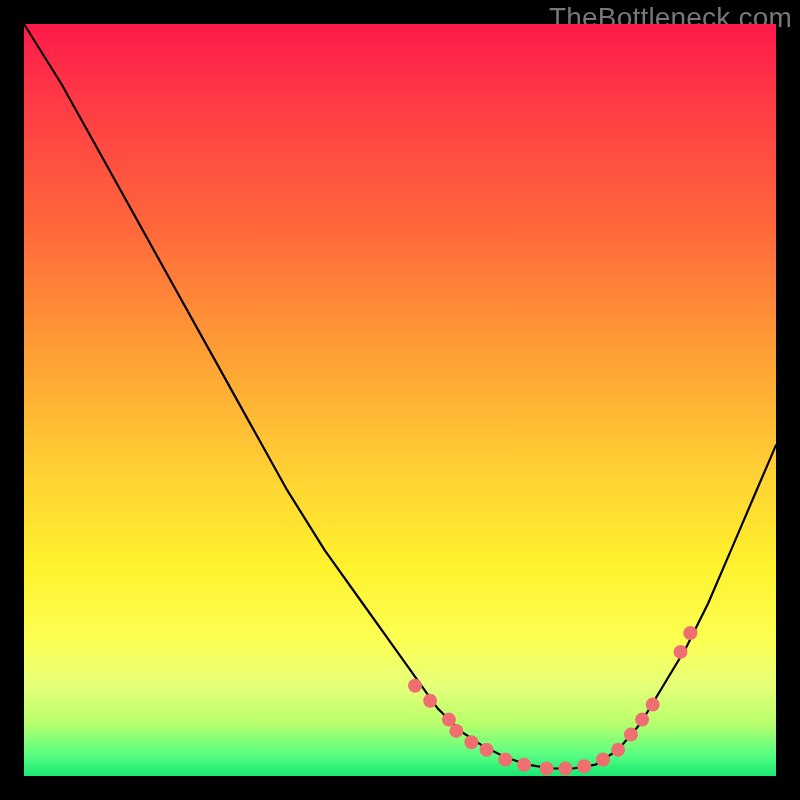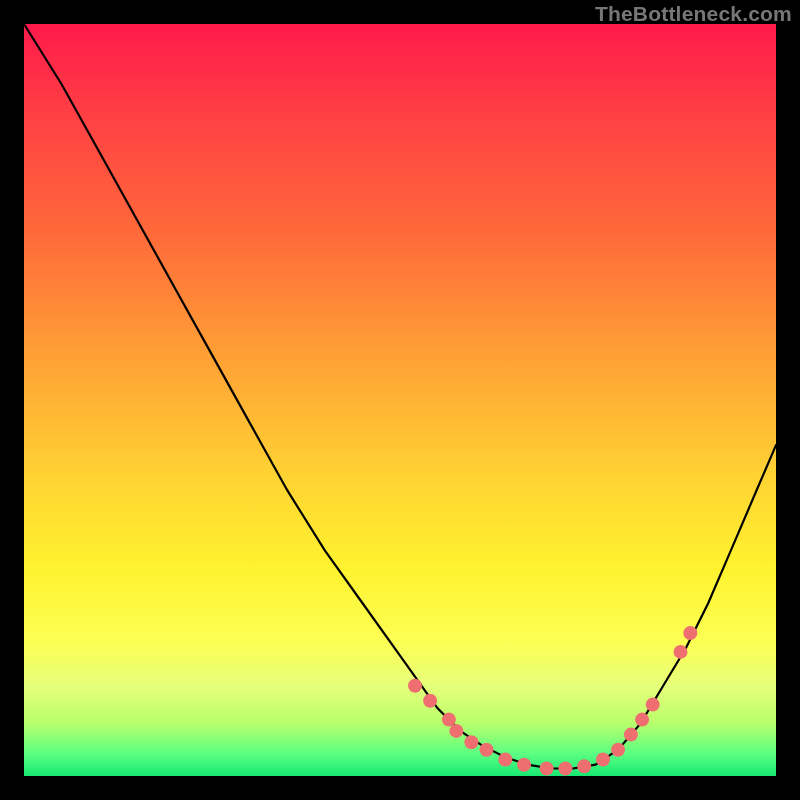--- a/index.html
+++ b/index.html
@@ -38,22 +38,22 @@
       #b8ff6c 93%,
       #5cff82 97%,
       #18e873 100%
     );
   }
   .watermark {
     position: absolute;
     top: 2px;
     right: 8px;
     color: #777;
-    font-size: 21px;
-    font-weight: 700;
+    font-size: 28px;
+    font-weight: 400;
     letter-spacing: 0.2px;
     user-select: none;
   }
   svg.curve {
     position: absolute;
     left: 0; top: 0;
     width: 100%; height: 100%;
     overflow: visible;
   }
   .curve path {

